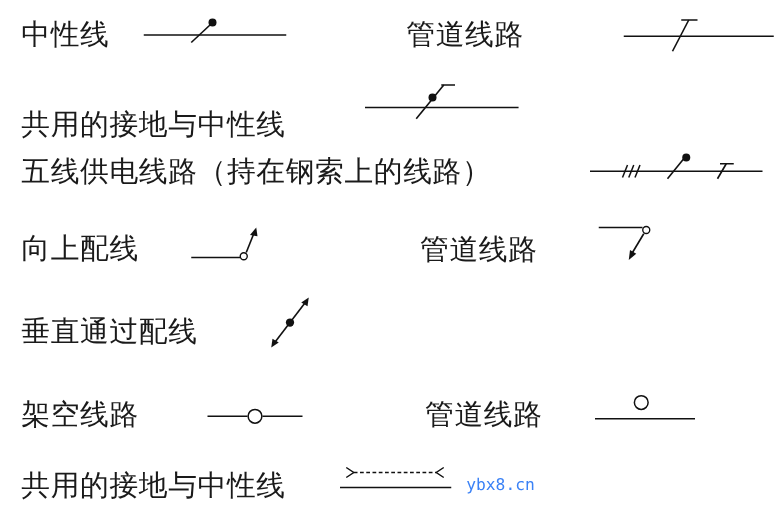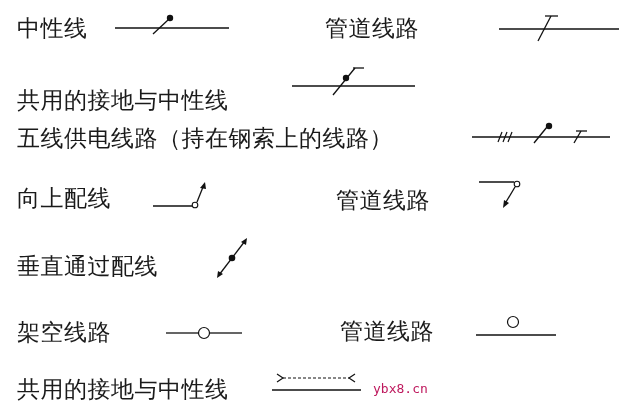--- a/index.html
+++ b/index.html
@@ -1,21 +1,21 @@
 <!DOCTYPE html>
 <html><head>
   <meta charset="utf-8">
   <style>
     html, body { margin: 0; padding: 0; background: #ffffff; }
     body { width: 620px; height: 419px; position: relative; overflow: hidden;
            font-family: "DejaVu Sans", "Liberation Sans", sans-serif; color: #1a1a1a; }
     .label { position: absolute; font-size: 23px; line-height: 28px; white-space: nowrap; letter-spacing: 0.5px; }
     .sym { position: absolute; }
     .watermark { position: absolute; font-family: "DejaVu Sans Mono", "Liberation Mono", monospace;
-                 font-size: 13px; color: #be185d; }
+                 font-size: 13px; color: #3b82f6; }
   </style>
 </head>
 <body>
 
 <div class="label" style="left:17px; top:14px;">中性线</div>
 <svg class="sym" style="left:110px; top:10px;" width="125" height="30">
   <line x1="5" y1="18" x2="119" y2="18" stroke="#111" stroke-width="1.3"></line>
   <line x1="43" y1="24" x2="58" y2="10" stroke="#111" stroke-width="1.3"></line>
   <circle cx="60" cy="8" r="3.2" fill="#111"></circle>
 </svg>

